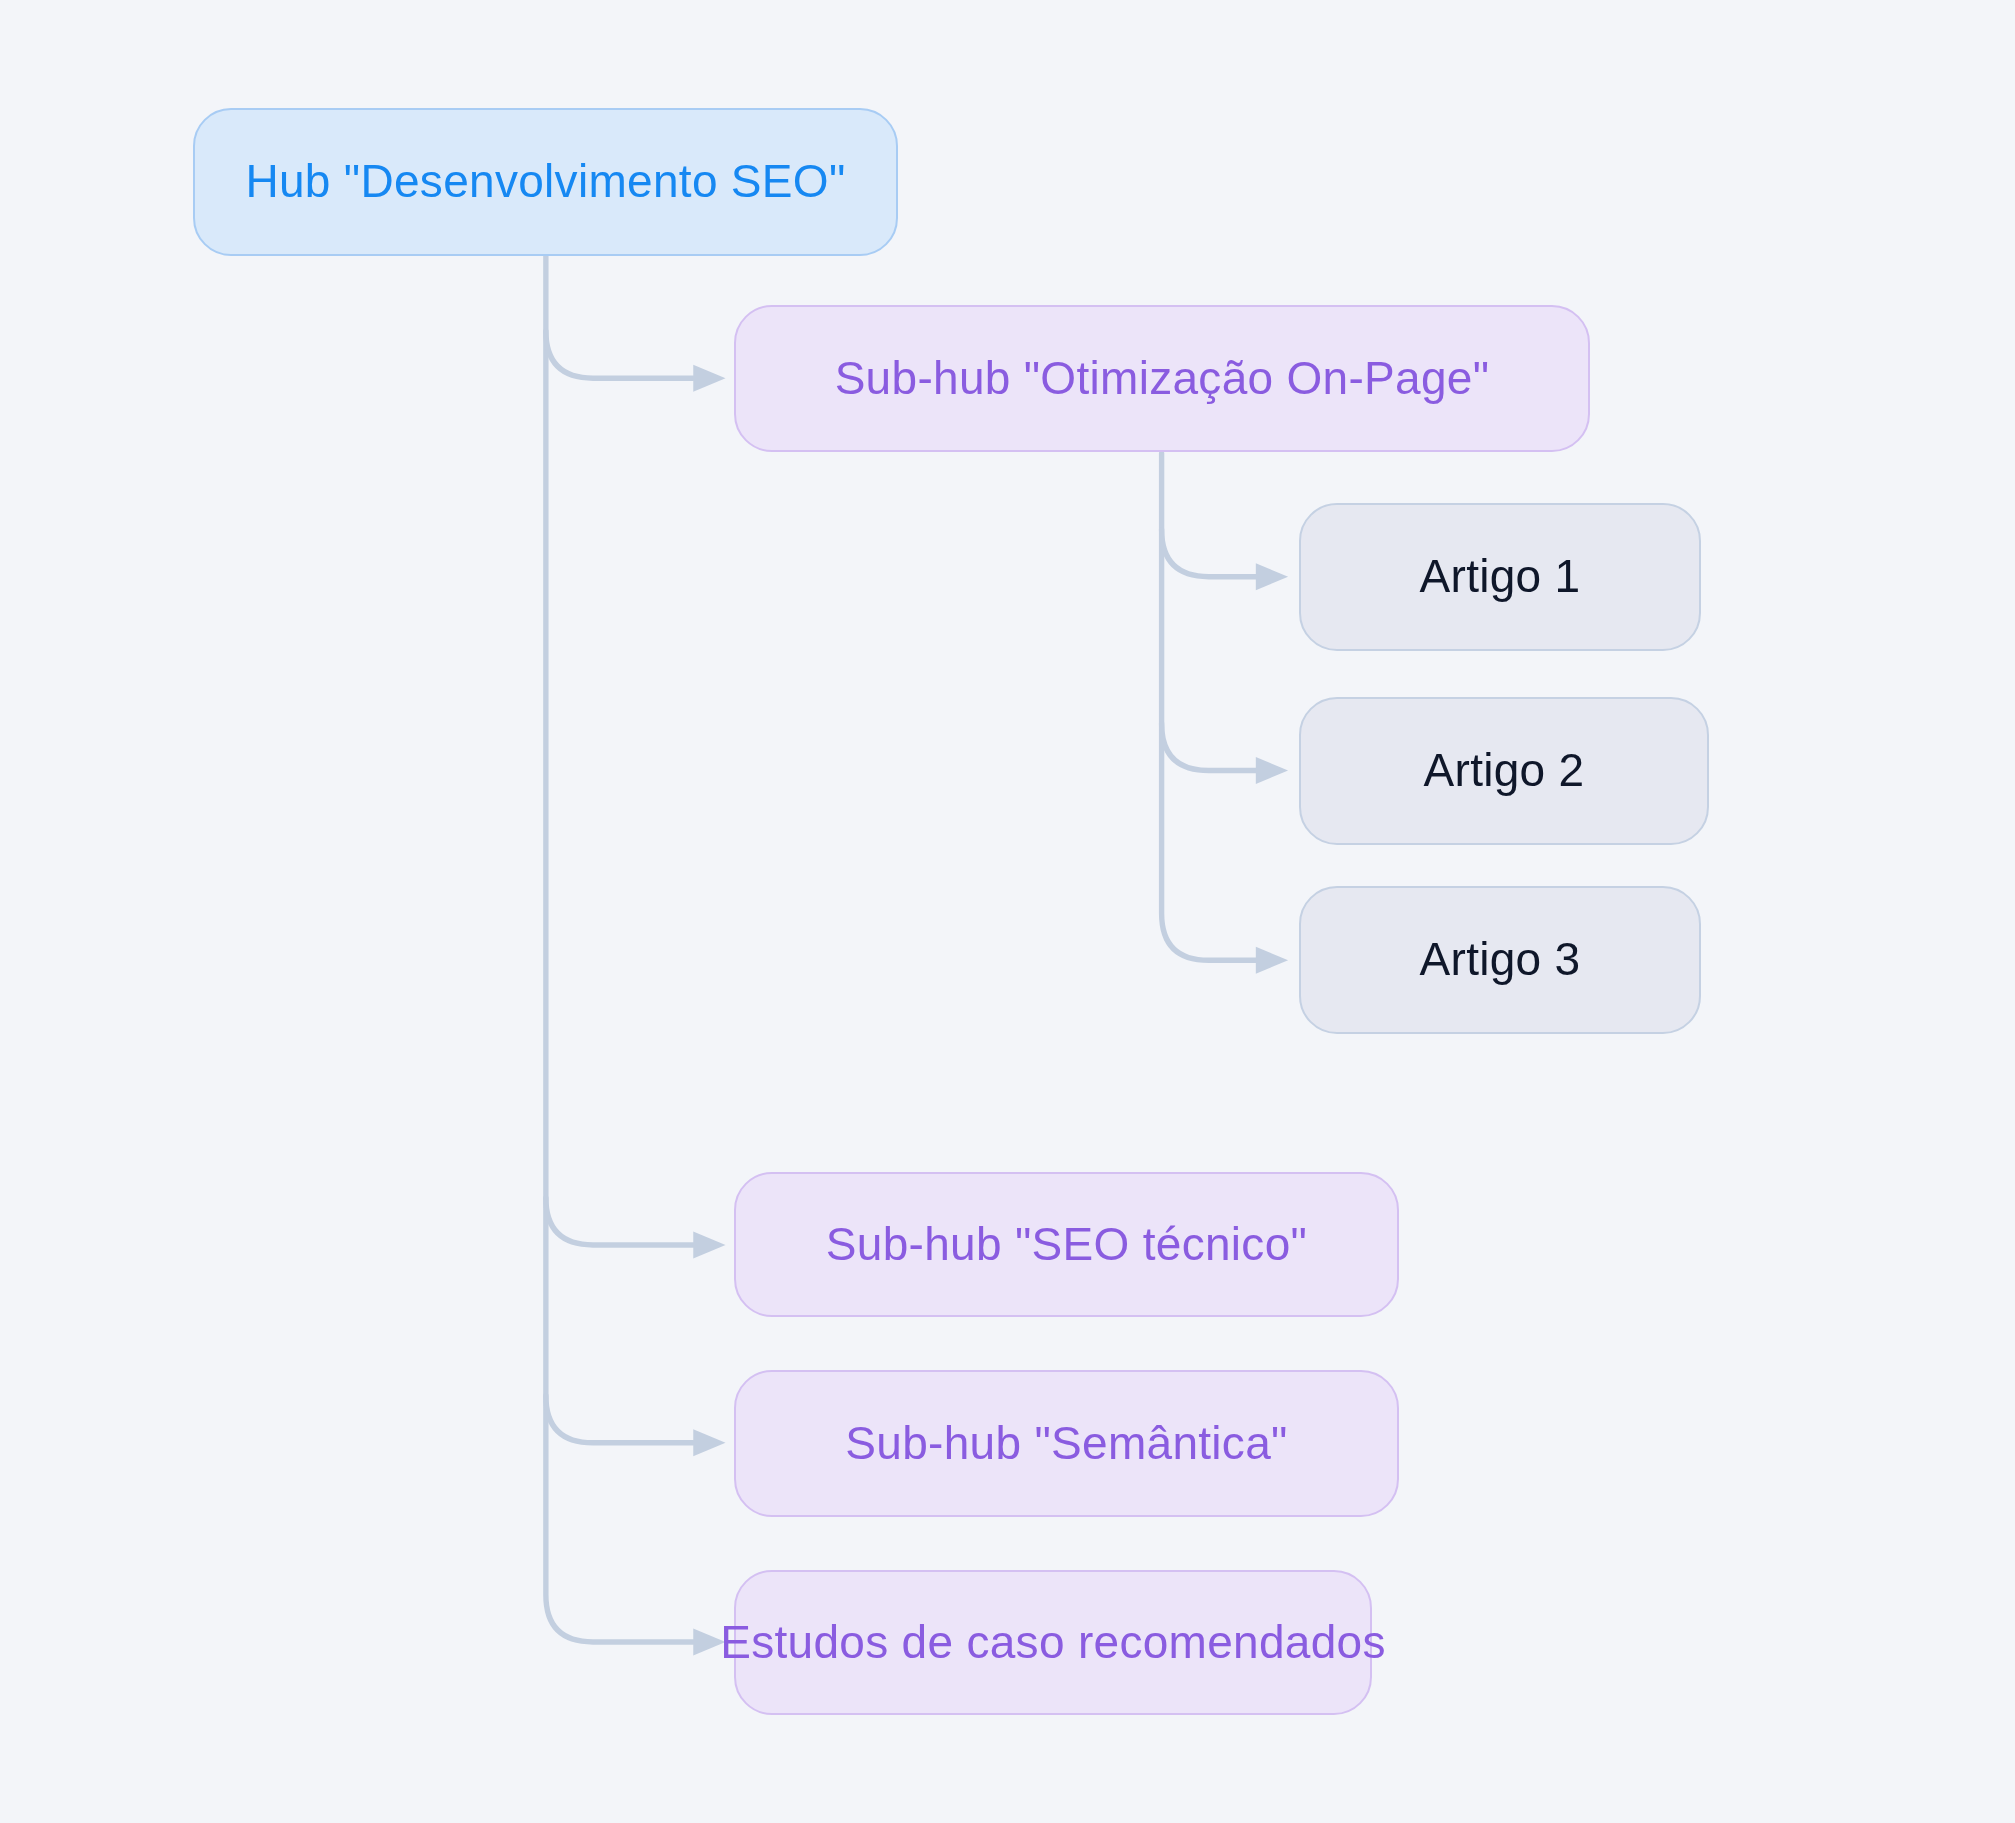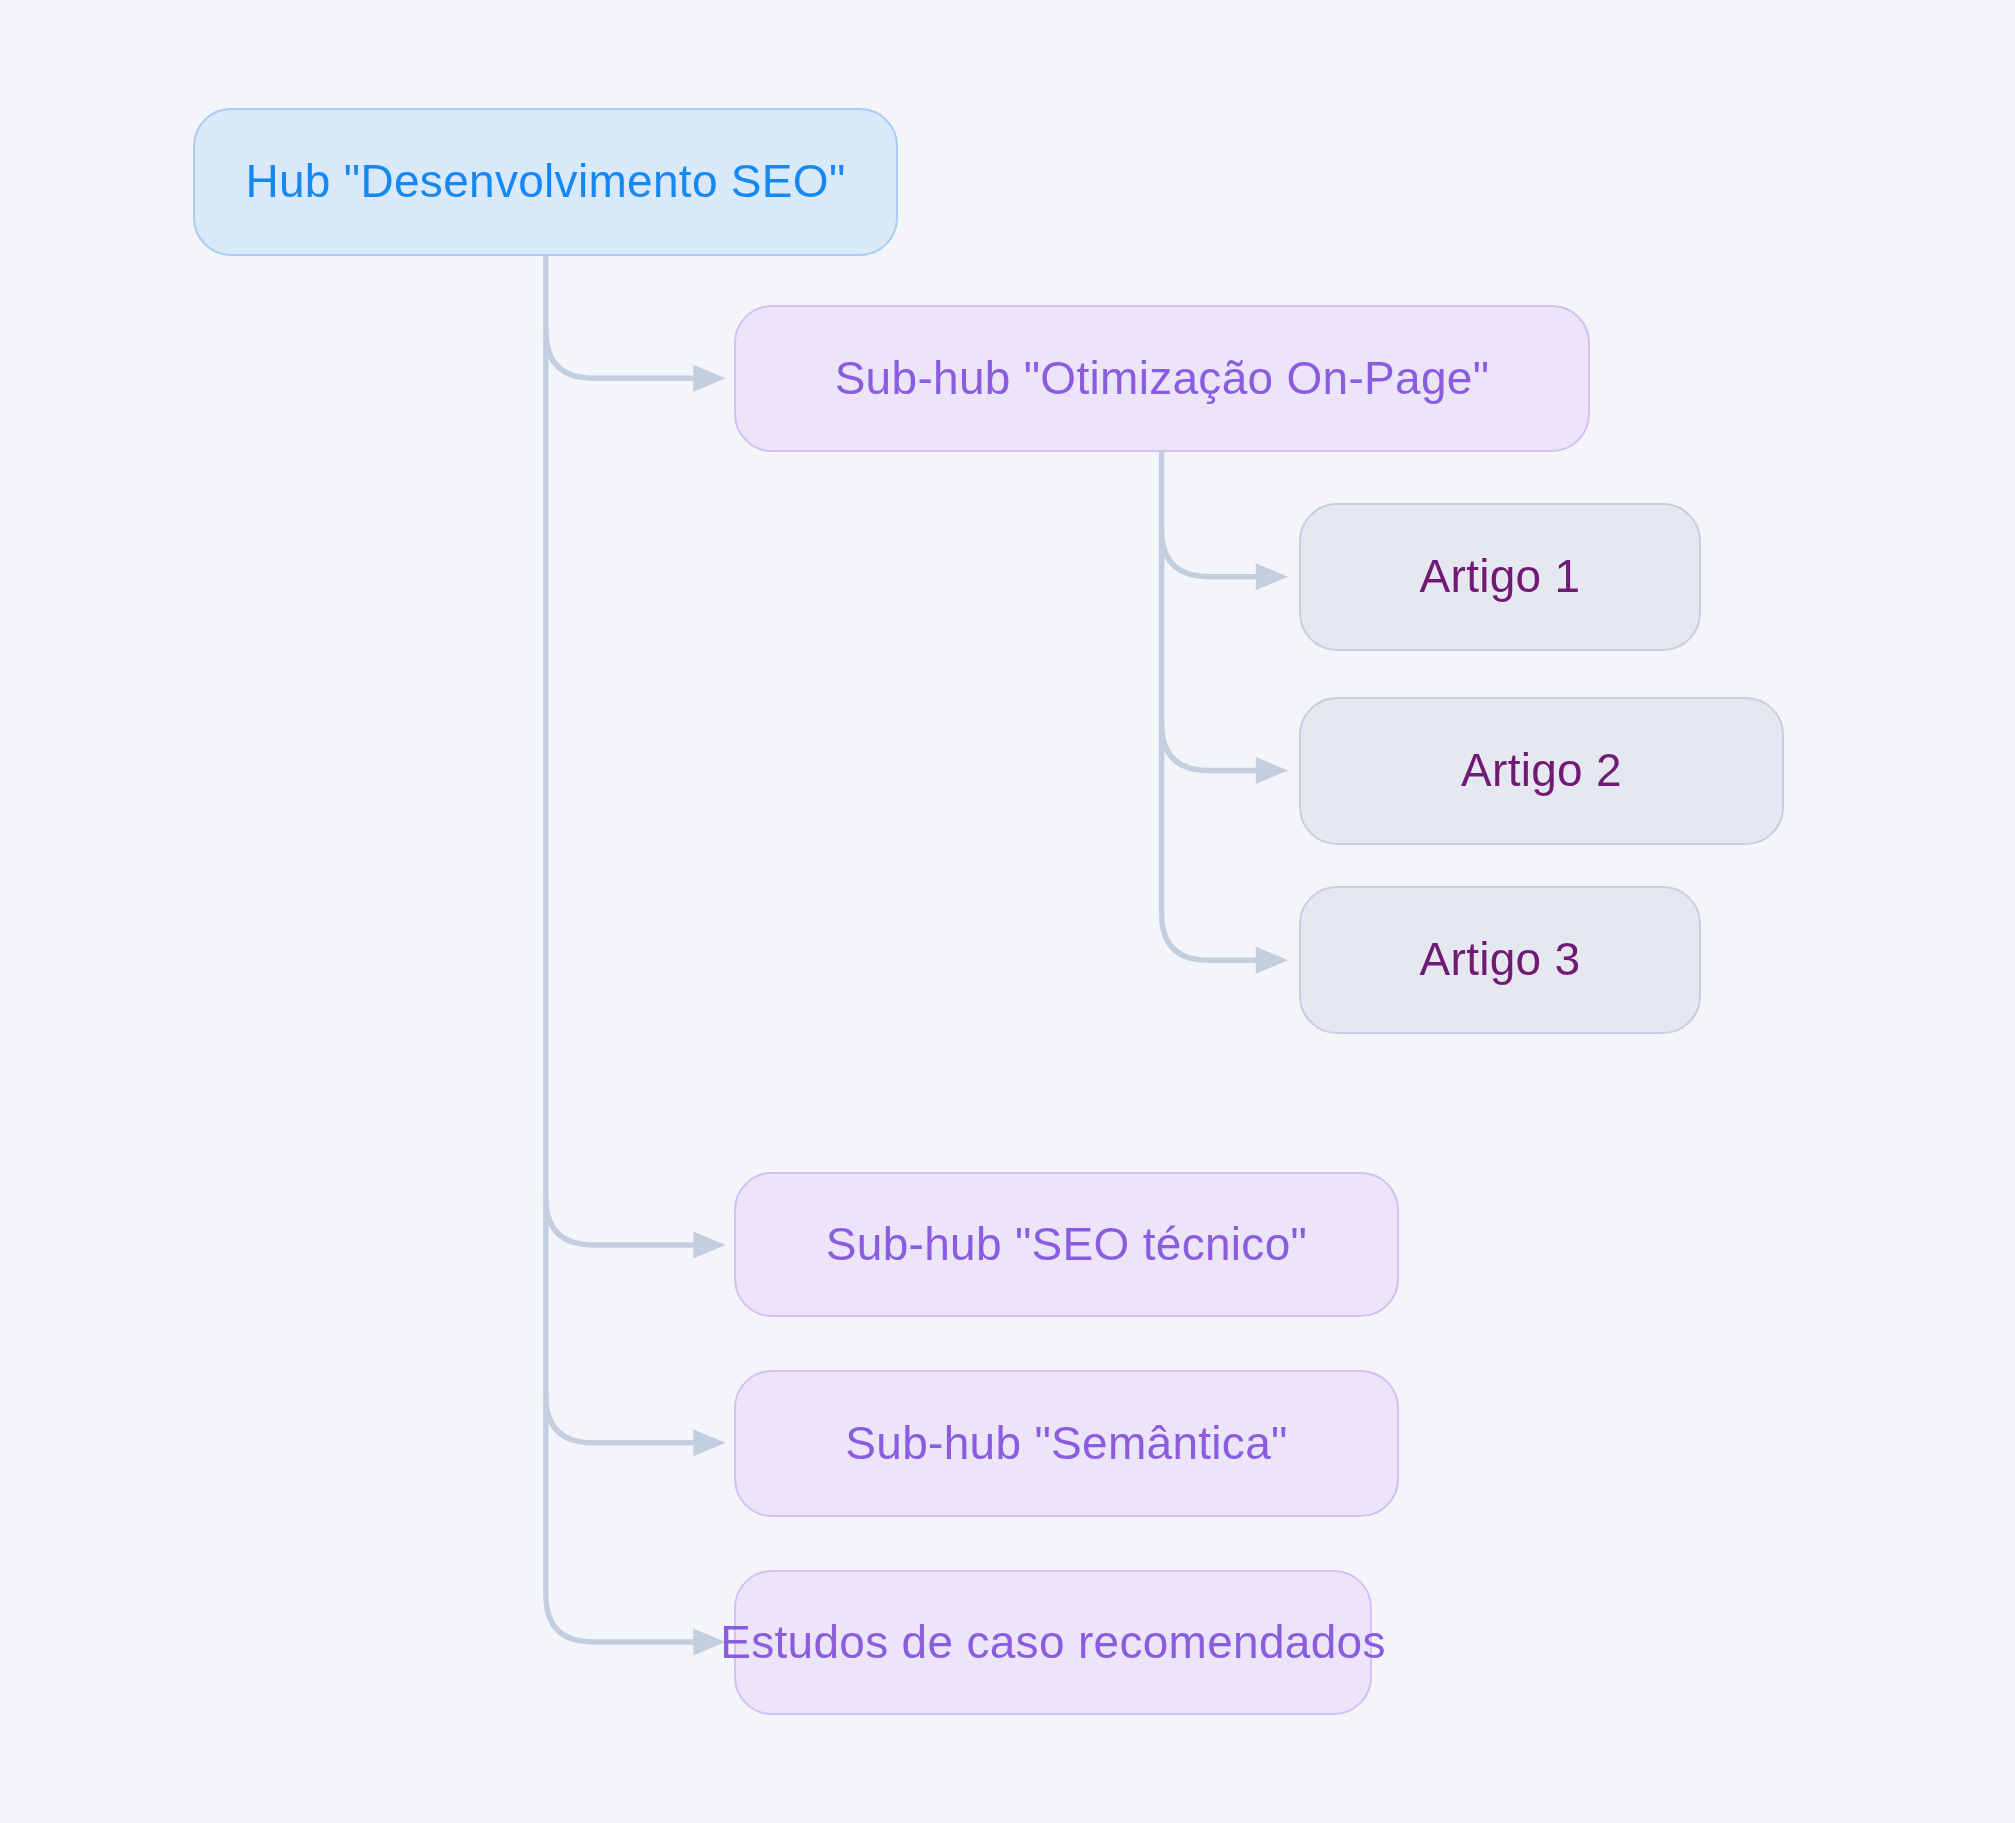--- a/index.html
+++ b/index.html
@@ -52,26 +52,26 @@
     color: #1688f2;
   }
   .node--subhub {
     background: #ece4f9;
     border-color: #d4c0f2;
     color: #8a5ce0;
   }
   .node--artigo {
     background: #e6e8f1;
     border-color: #c5d1e3;
-    color: #701a75;
+    color: #0f172a;
   }
   #node-hub               { left: 193px;  top: 108px;  width: 705px; height: 148px; }
   #node-subhub-onpage     { left: 734px; top: 305px;  width: 856px; height: 147px; }
   #node-artigo-1          { left: 1299px; top: 503px;  width: 402px;  height: 148px; }
-  #node-artigo-2          { left: 1299px; top: 697px; width: 485px;  height: 148px; }
+  #node-artigo-2          { left: 1299px; top: 697px; width: 410px;  height: 148px; }
   #node-artigo-3          { left: 1299px; top: 886px; width: 402px;  height: 148px; }
   #node-subhub-tecnico    { left: 734px; top: 1172px; width: 665px;  height: 145px; }
   #node-subhub-semantica  { left: 734px; top: 1370px; width: 665px;  height: 147px; }
   #node-estudos           { left: 734px; top: 1570px; width: 638px; height: 145px; }
 </style>
 </head>
 <body>
 
 <div id="canvas">
 

